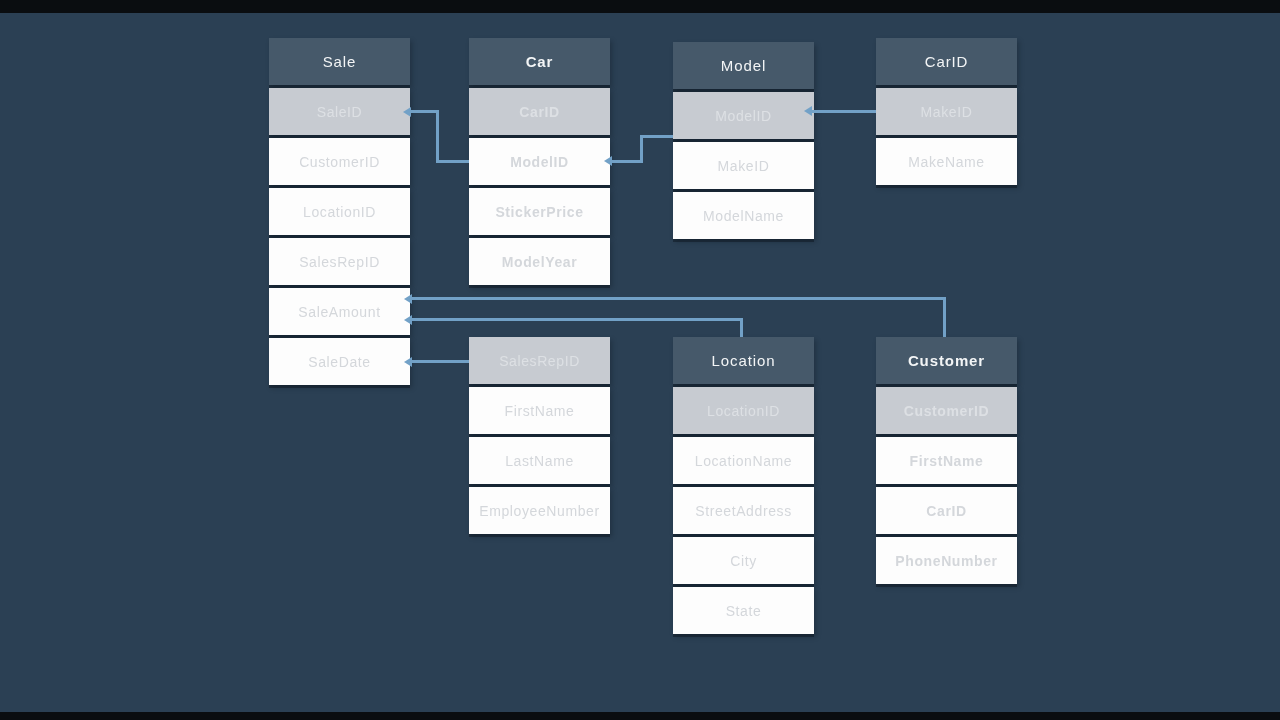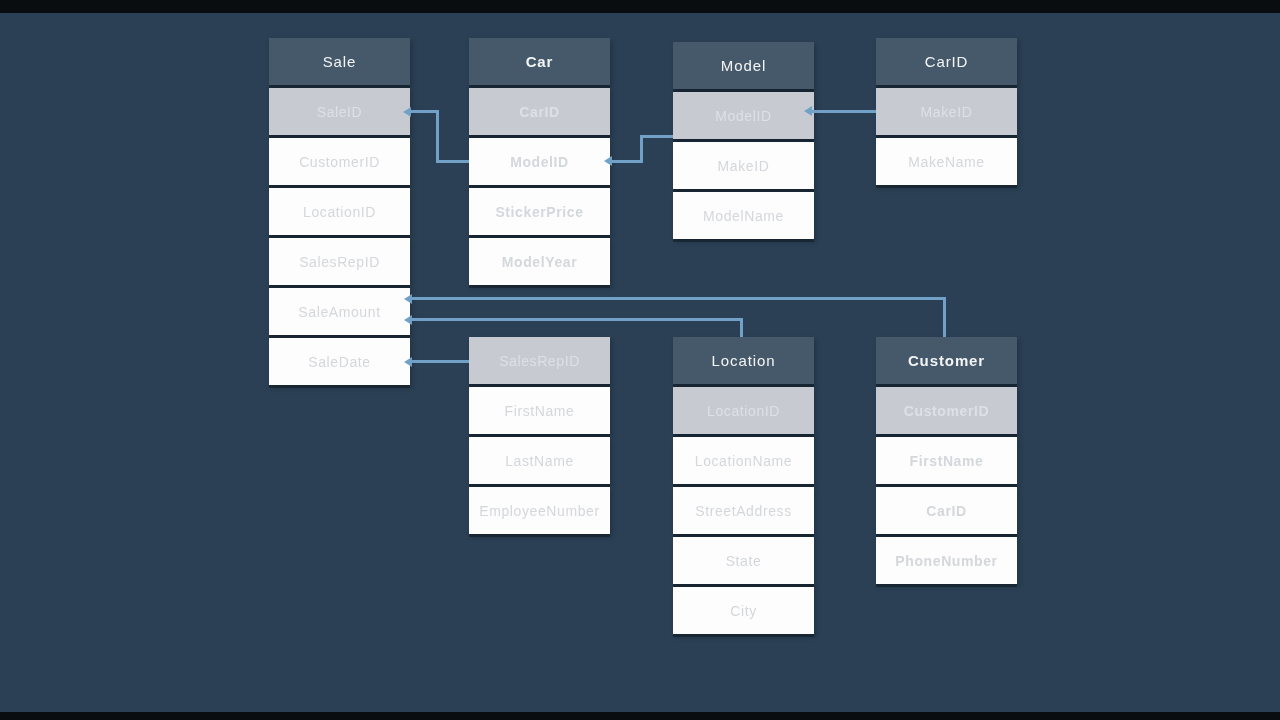--- a/index.html
+++ b/index.html
@@ -72,22 +72,22 @@
     <div class="trow tfield">FirstName</div>
     <div class="trow tfield">LastName</div>
     <div class="trow tfield">EmployeeNumber</div>
   </div>
 
   <div class="table" style="left:673px;top:337px;">
     <div class="trow thead">Location</div>
     <div class="trow tpk">LocationID</div>
     <div class="trow tfield">LocationName</div>
     <div class="trow tfield">StreetAddress</div>
+    <div class="trow tfield">City</div>
     <div class="trow tfield">State</div>
-    <div class="trow tfield">City</div>
   </div>
 
   <div class="table" style="left:876px;top:337px;font-weight:bold;">
     <div class="trow thead">Customer</div>
     <div class="trow tpk">CustomerID</div>
     <div class="trow tfield">FirstName</div>
     <div class="trow tfield">CarID</div>
     <div class="trow tfield">PhoneNumber</div>
   </div>
 

